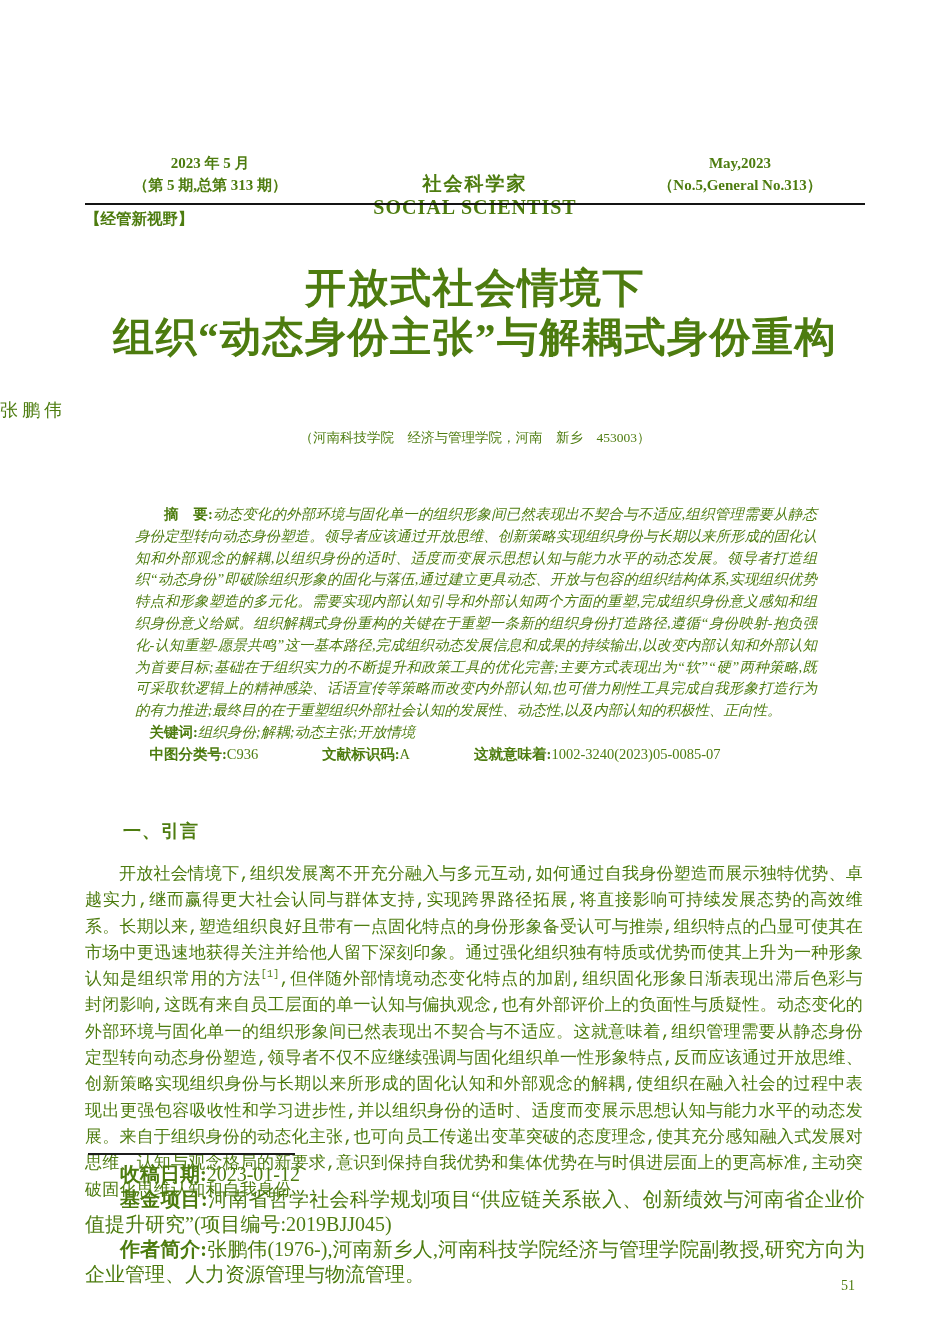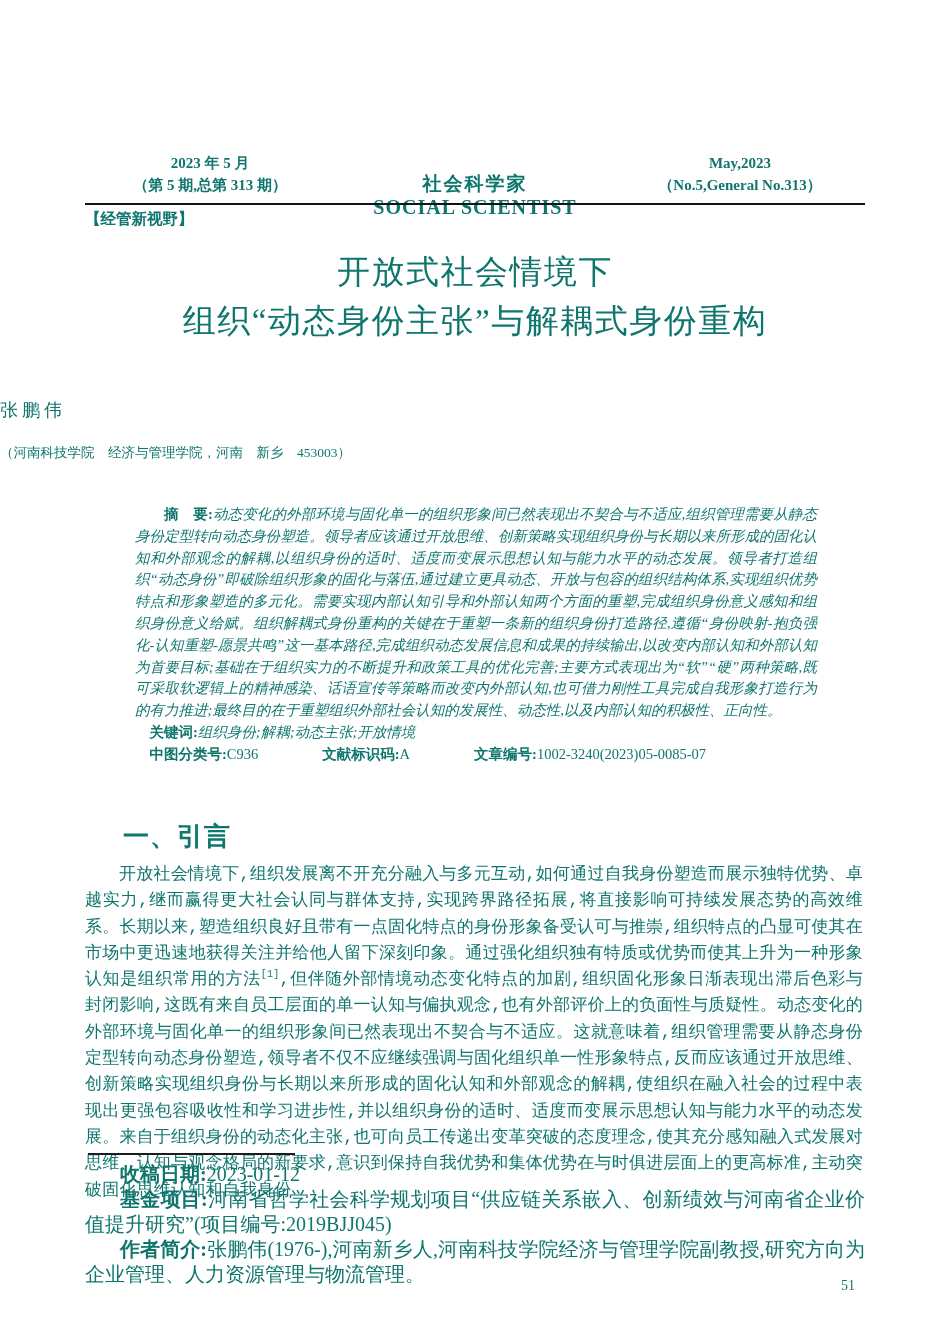--- a/index.html
+++ b/index.html
@@ -1,55 +1,55 @@
 <!DOCTYPE html>
 <html><head>
 <meta charset="utf-8">
 <style>
   * { margin:0; padding:0; box-sizing:border-box; }
   html,body { background:#e8e8e8; }
   .page {
     position:relative; width:950px; height:1344px; margin:0 auto;
-    background:#ffffff; color:#0f766e; overflow:hidden;
+    background:#ffffff; color:#4d7c0f; overflow:hidden;
     font-family:"Liberation Serif","DejaVu Serif",serif;
   }
 
   
   .masthead { position:absolute; top:152px; left:85px; width:780px;
     display:flex; justify-content:space-between; align-items:flex-start; }
   .mast-col { text-align:center; font-weight:bold; }
   .mast-side { width:250px; font-size:15px; line-height:22px; font-family:"Liberation Serif","DejaVu Serif",serif; }
   .mast-center { flex:1; }
   .journal-cn { font-family:"Liberation Sans","DejaVu Sans",sans-serif; font-size:19px; letter-spacing:2px; line-height:24px;margin-top:20px; }
   .journal-en { font-family:"Liberation Serif","DejaVu Serif",serif; font-size:20px; letter-spacing:1px; line-height:22px; }
 
   .header-rule { position:absolute; top:203px; left:85px; width:780px; height:2px; background:#141414; }
   .column-label { position:absolute; top:209px; left:85px;
     font-family:"Liberation Sans","DejaVu Sans",sans-serif; font-size:15.5px; font-weight:bold; }
 
   
-  .title-block { position:absolute; top:248px; left:0; width:100%; text-align:center;
-    font-weight:normal; font-size:33px; line-height:49px; letter-spacing:1.5px; }
+  .title-block { position:absolute; top:264px; left:0; width:100%; text-align:center;
+    font-weight:bold; font-size:41px; line-height:49px; letter-spacing:1.5px; }
   .author-line { position:absolute; top:398px; left:0; width:100%; text-align:left;
     font-size:18px; letter-spacing:4px; }
-  .affiliation-line { position:absolute; top:429px; left:0; width:100%; text-align:left; font-size:13.5px;margin-top:15px; }
+  .affiliation-line { position:absolute; top:429px; left:0; width:100%; text-align:center; font-size:13.5px; }
 
   
   .abstract-block { position:absolute; top:504px; left:135px; width:682px;
     font-size:14.5px; line-height:21.8px; text-align:justify; }
   .abstract-para { text-indent:2em; }
   .kai { font-style:italic; }
   .blk-label { font-style:normal; font-weight:bold; font-family:Liberation Serif, serif; }
   .keywords-para { text-indent:1em; }
   .clc-line { text-indent:1em; white-space:nowrap; }
   .clc-gap { display:inline-block; width:64px; }
 
   
   .section-heading { position:absolute; top:819px; left:123px;
-    font-family:"Liberation Sans","DejaVu Sans",sans-serif; font-size:26px; font-weight:bold; letter-spacing:1px; }
+    font-family:"Liberation Sans","DejaVu Sans",sans-serif; font-size:18px; font-weight:bold; letter-spacing:1px; }
   .body-block { position:absolute; top:862px; left:85px; width:778px;
     font-size:17px; line-height:26.3px; text-align:justify; letter-spacing:0.2px;font-family:Liberation Mono, monospace; }
   .body-block p { text-indent:2em; }
   .ref-sup { font-size:10px; vertical-align:super; line-height:0; }
 
   
   .footnote-rule { position:absolute; top:1153px; left:88px; width:207px; height:2px; background:#1c1c1c; }
   .footnotes { position:absolute; top:1162px; left:85px; width:780px;
     font-size:20px; line-height:25px; text-align:justify; }
   .footnotes p { text-indent:35px; }
@@ -83,21 +83,21 @@
     <div>开放式社会情境下</div>
     <div>组织“动态身份主张”与解耦式身份重构</div>
   </div>
 
   <div class="author-line">张鹏伟</div>
   <div class="affiliation-line">（河南科技学院　经济与管理学院，河南　新乡　453003）</div>
 
   <div class="abstract-block">
     <p class="abstract-para"><span class="blk-label">摘　要:</span><span class="kai">动态变化的外部环境与固化单一的组织形象间已然表现出不契合与不适应,组织管理需要从静态身份定型转向动态身份塑造。领导者应该通过开放思维、创新策略实现组织身份与长期以来所形成的固化认知和外部观念的解耦,以组织身份的适时、适度而变展示思想认知与能力水平的动态发展。领导者打造组织“动态身份”即破除组织形象的固化与落伍,通过建立更具动态、开放与包容的组织结构体系,实现组织优势特点和形象塑造的多元化。需要实现内部认知引导和外部认知两个方面的重塑,完成组织身份意义感知和组织身份意义给赋。组织解耦式身份重构的关键在于重塑一条新的组织身份打造路径,遵循“身份映射-抱负强化-认知重塑-愿景共鸣”这一基本路径,完成组织动态发展信息和成果的持续输出,以改变内部认知和外部认知为首要目标;基础在于组织实力的不断提升和政策工具的优化完善;主要方式表现出为“软”“硬”两种策略,既可采取软逻辑上的精神感染、话语宣传等策略而改变内外部认知,也可借力刚性工具完成自我形象打造行为的有力推进;最终目的在于重塑组织外部社会认知的发展性、动态性,以及内部认知的积极性、正向性。</span></p>
     <p class="keywords-para"><span class="blk-label">关键词:</span><span class="kai">组织身份;解耦;动态主张;开放情境</span></p>
-    <p class="clc-line"><span class="blk-label">中图分类号:</span><span>C936</span><span class="clc-gap"></span><span class="blk-label">文献标识码:</span><span>A</span><span class="clc-gap"></span><span class="blk-label">文章编号:</span><span>1002-3240(2023)05-0085-07</span></p>
+    <p class="clc-line"><span class="blk-label">中图分类号:</span><span>C936</span><span class="clc-gap"></span><span class="blk-label">文献标识码:</span><span>A</span><span class="clc-gap"></span><span class="blk-label">这就意味着:</span><span>1002-3240(2023)05-0085-07</span></p>
   </div>
 
   <div class="section-heading">一、引言</div>
 
   <div class="body-block">
     <p><span>开放社会情境下,组织发展离不开充分融入与多元互动,如何通过自我身份塑造而展示独特优势、卓越实力,继而赢得更大社会认同与群体支持,实现跨界路径拓展,将直接影响可持续发展态势的高效维系。长期以来,塑造组织良好且带有一点固化特点的身份形象备受认可与推崇,组织特点的凸显可使其在市场中更迅速地获得关注并给他人留下深刻印象。通过强化组织独有特质或优势而使其上升为一种形象认知是组织常用的方法</span><span class="ref-sup">[1]</span><span>,但伴随外部情境动态变化特点的加剧,组织固化形象日渐表现出滞后色彩与封闭影响,这既有来自员工层面的单一认知与偏执观念,也有外部评价上的负面性与质疑性。动态变化的外部环境与固化单一的组织形象间已然表现出不契合与不适应。这就意味着,组织管理需要从静态身份定型转向动态身份塑造,领导者不仅不应继续强调与固化组织单一性形象特点,反而应该通过开放思维、创新策略实现组织身份与长期以来所形成的固化认知和外部观念的解耦,使组织在融入社会的过程中表现出更强包容吸收性和学习进步性,并以组织身份的适时、适度而变展示思想认知与能力水平的动态发展。来自于组织身份的动态化主张,也可向员工传递出变革突破的态度理念,使其充分感知融入式发展对思维、认知与观念格局的新要求,意识到保持自我优势和集体优势在与时俱进层面上的更高标准,主动突破固化思维认知和自我身份</span></p>
   </div>
 
   <div class="footnote-rule"></div>
 

